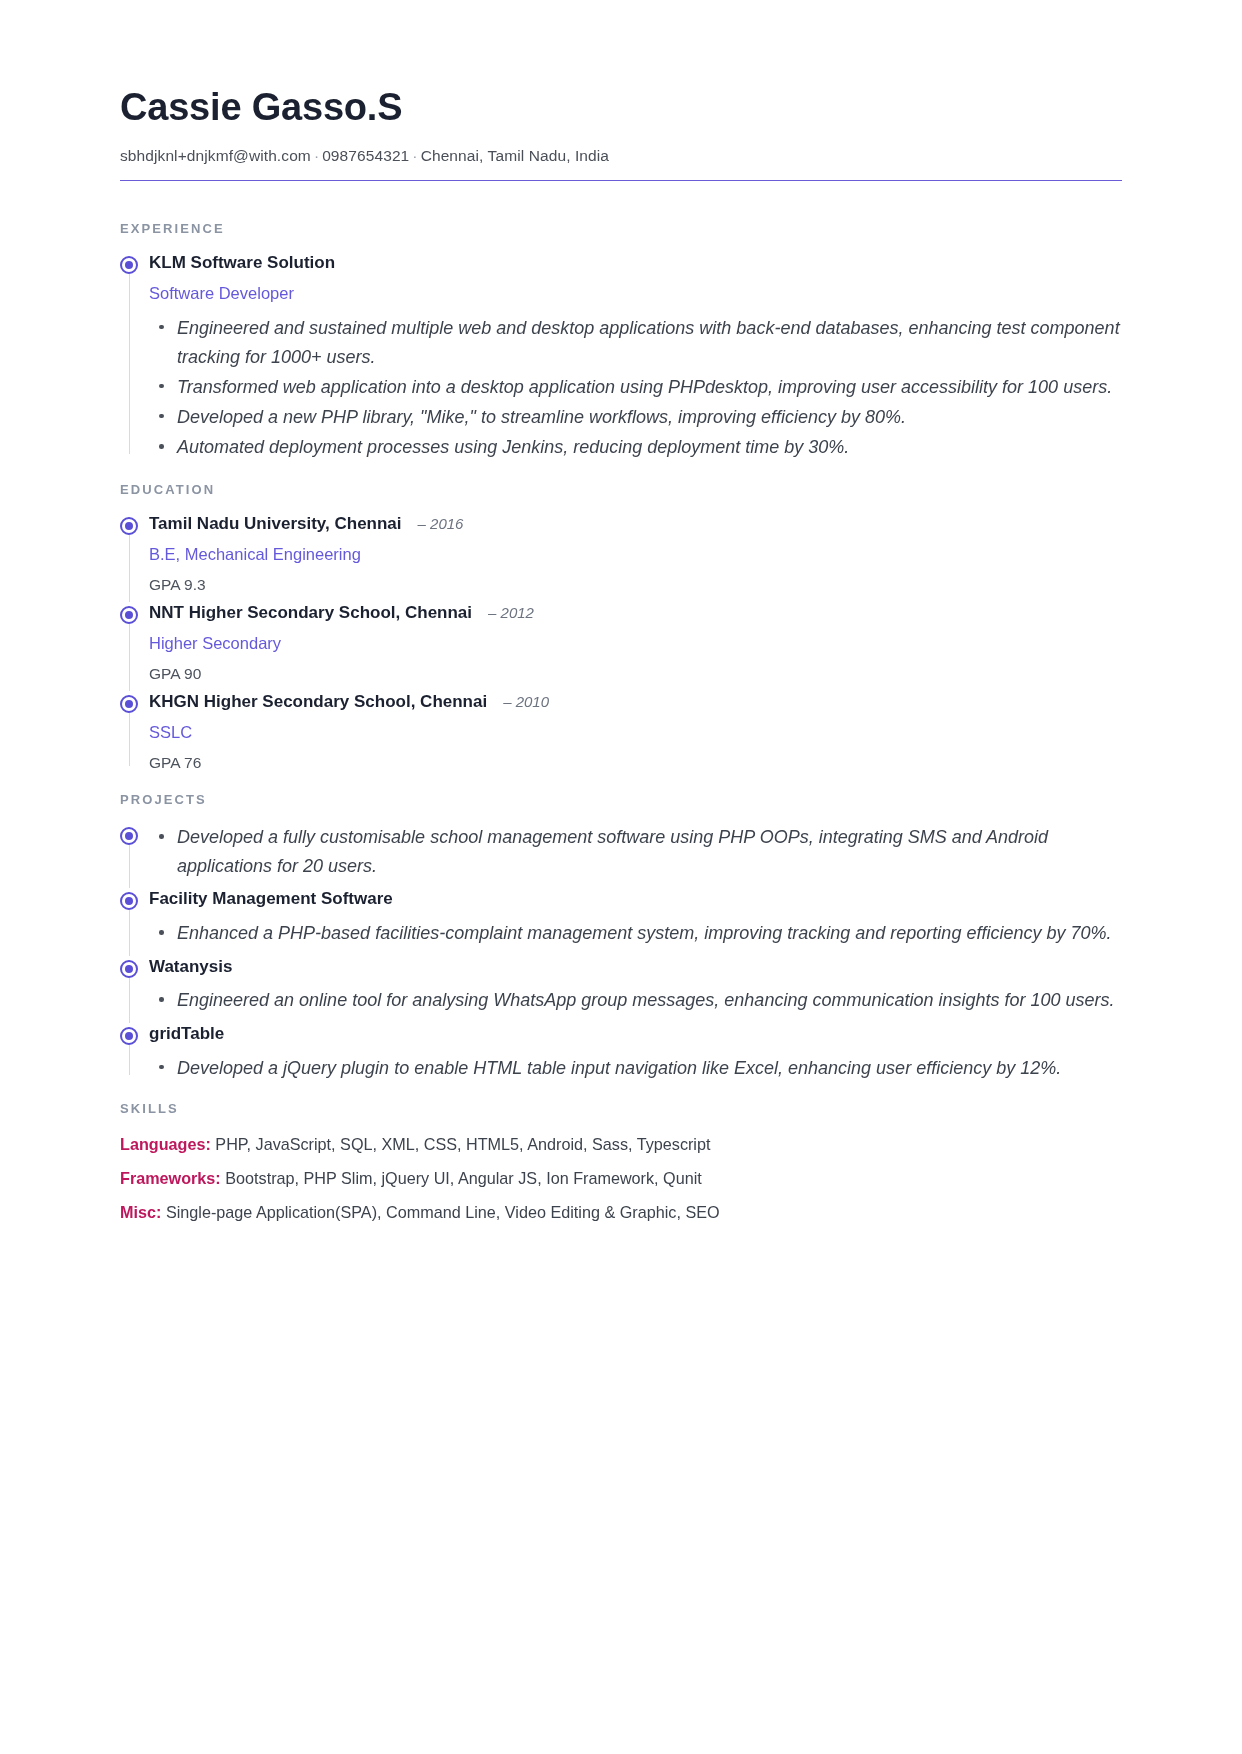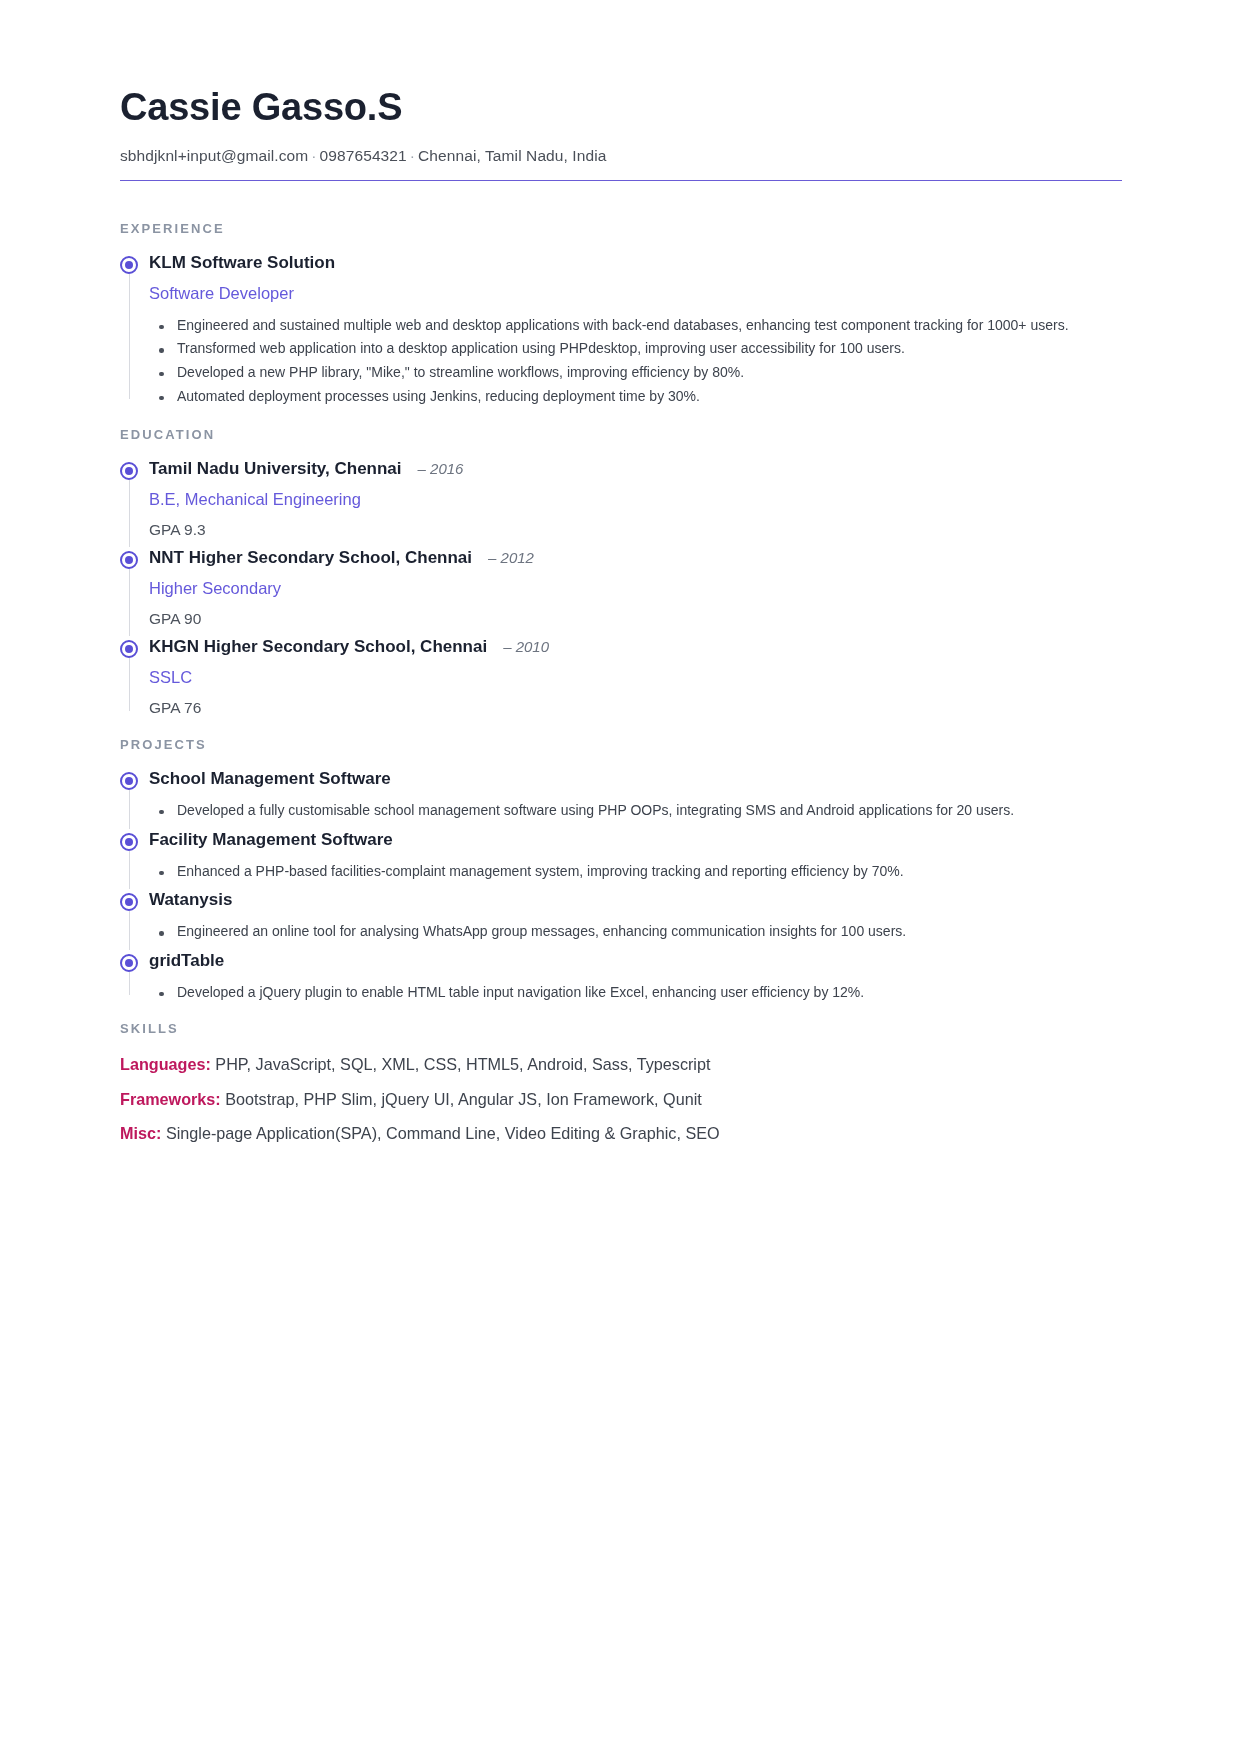--- a/index.html
+++ b/index.html
@@ -147,24 +147,25 @@
   }
 
   
   ul.bullets {
     list-style: none;
     margin-top: 8px;
   }
   ul.bullets li {
     position: relative;
     padding-left: 28px;
-    font-size: 14px;
+    font-size: 18px;
     line-height: 1.62;
     color: #3d434d;
     margin-bottom: 1px;
+    font-style: italic;
   }
   ul.bullets li::before {
     content: "";
     position: absolute;
     left: 10px;
     top: 11px;
     width: 4.5px;
     height: 4.5px;
     border-radius: 50%;
     background: #4a505a;
@@ -183,21 +184,21 @@
   }
 </style>
 </head>
 <body>
 
 <div class="page">
 
   <div>
     <h1 class="name">Cassie Gasso.S</h1>
     <div class="contact-line">
-      <span>sbhdjknl+input@gmail.com</span><span class="contact-sep">·</span><span>0987654321</span><span class="contact-sep">·</span><span>Chennai, Tamil Nadu, India</span>
+      <span>sbhdjknl+dnjkmf@with.com</span><span class="contact-sep">·</span><span>0987654321</span><span class="contact-sep">·</span><span>Chennai, Tamil Nadu, India</span>
     </div>
     <hr class="header-rule">
   </div>
 
   <div class="section experience">
     <div class="section-title">EXPERIENCE</div>
 
     <div class="entry last-of-section">
       <span class="marker"></span>
       <div class="entry-head">
@@ -245,23 +246,20 @@
       <div class="entry-sub">SSLC</div>
       <div class="entry-note">GPA 76</div>
     </div>
   </div>
 
   <div class="section projects">
     <div class="section-title">PROJECTS</div>
 
     <div class="entry">
       <span class="marker"></span>
-      <div class="entry-head">
-        <div class="entry-title">School Management Software</div>
-      </div>
       <ul class="bullets">
         <li>Developed a fully customisable school management software using PHP OOPs, integrating SMS and Android applications for 20 users.</li>
       </ul>
     </div>
 
     <div class="entry">
       <span class="marker"></span>
       <div class="entry-head">
         <div class="entry-title">Facility Management Software</div>
       </div>

